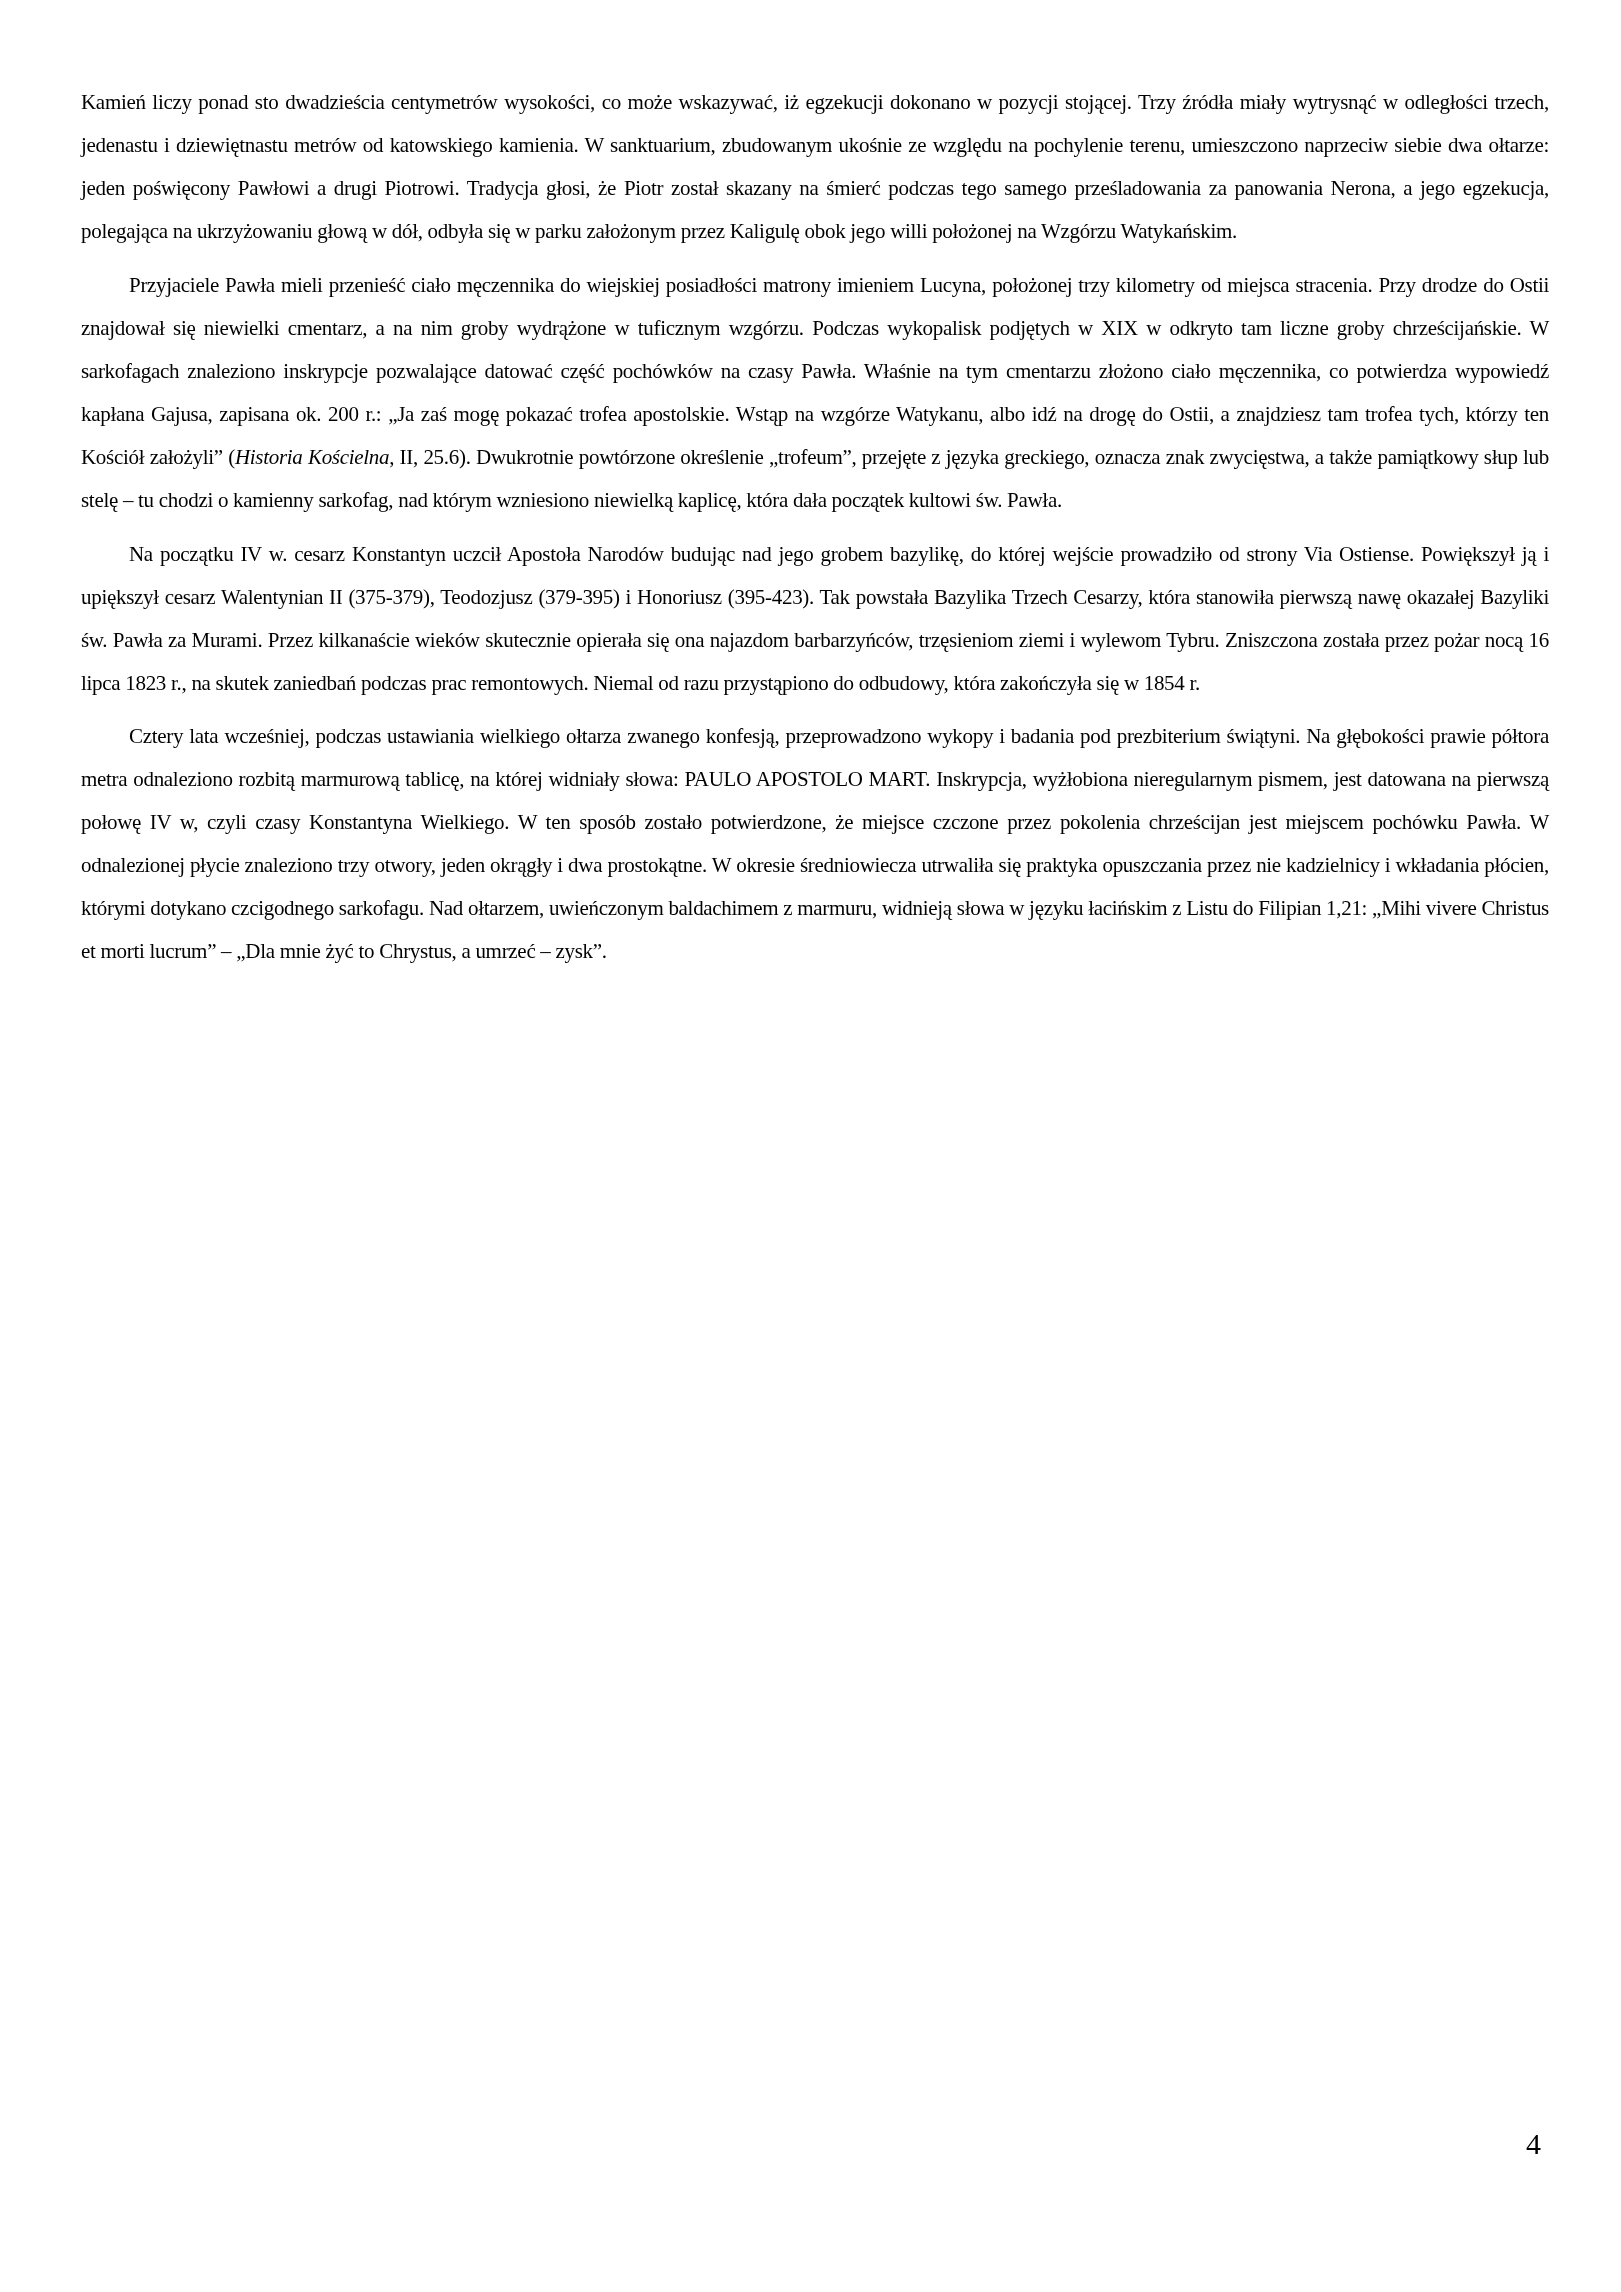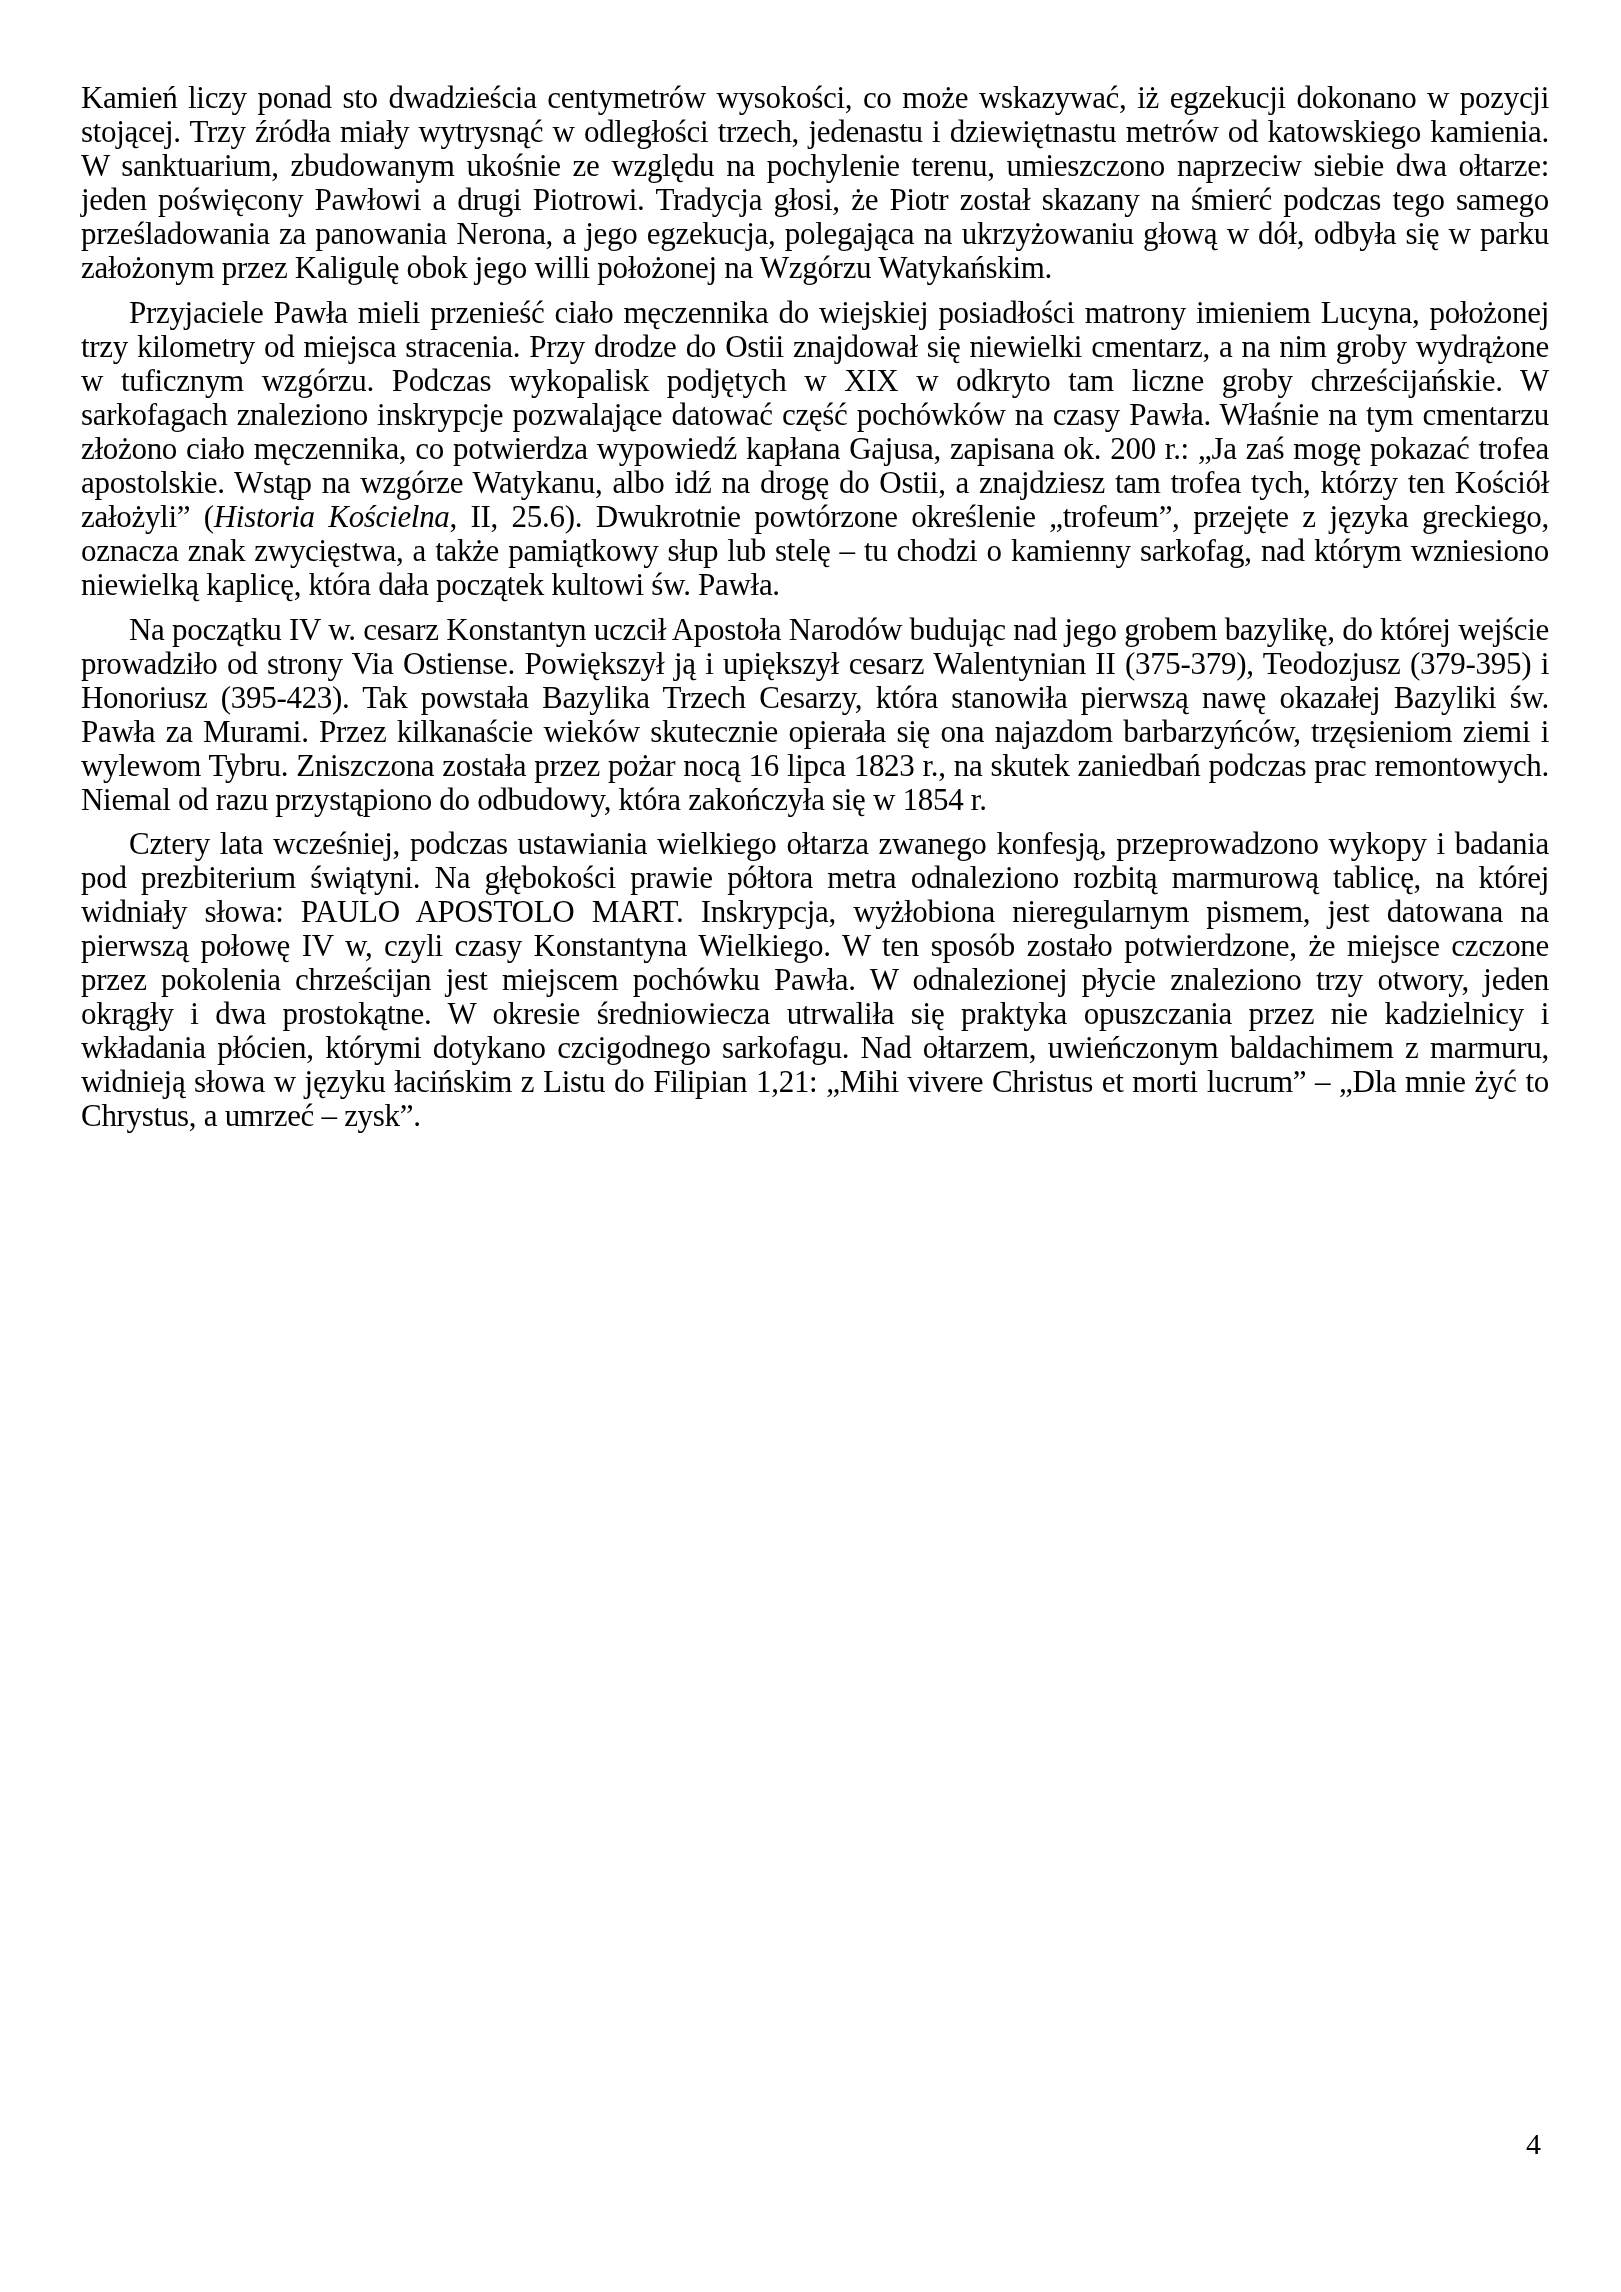--- a/index.html
+++ b/index.html
@@ -16,22 +16,22 @@
       color: #000000;
     }
     .page-content {
       position: absolute;
       left: 81px;
       top: 81px;
       width: 1468px;
     }
     .para {
       margin: 0 0 10.8px 0;
-      font-size: 31px;
-      line-height: 34px;
+      font-size: 21px;
+      line-height: 43px;
       text-align: justify;
       text-align-last: left;
       letter-spacing: -0.3px;
       word-spacing: 0px;
     }
     .para.indent {
       text-indent: 48px;
     }
     .para span {
       text-indent: 0;

